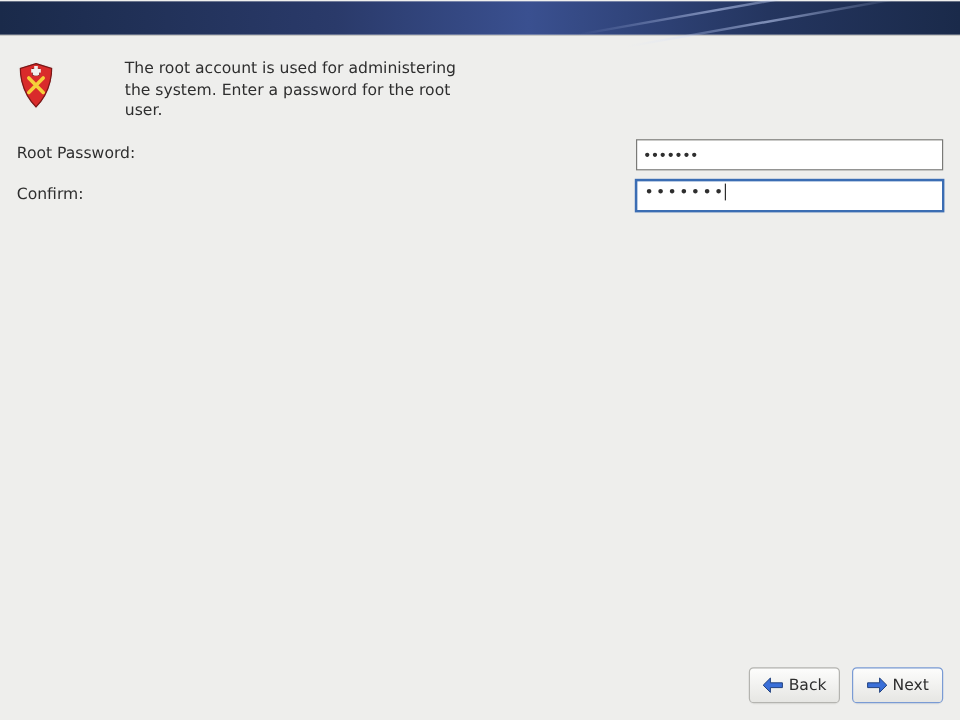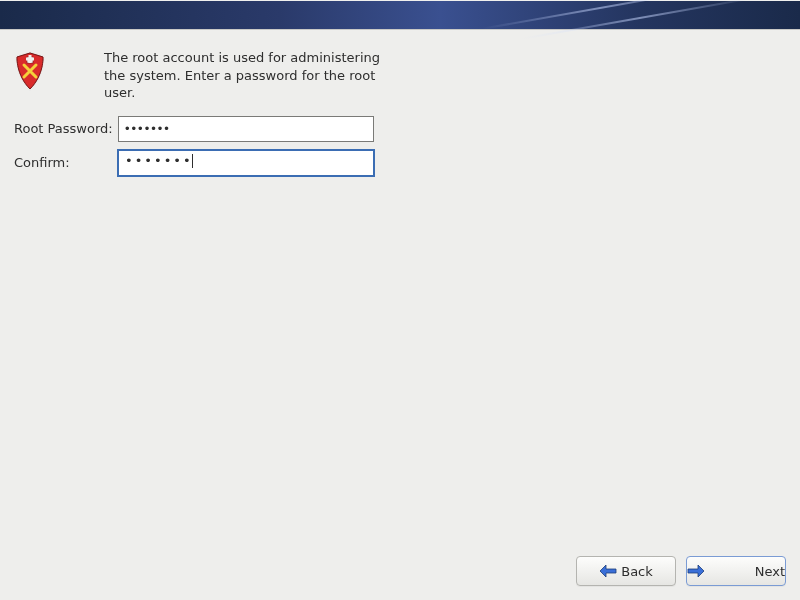--- a/index.html
+++ b/index.html
@@ -49,20 +49,21 @@
     }
     .intro-text {
       max-width: 290px;
       line-height: 1.35;
       margin-left: 48px;
     }
     .form-row {
       display: flex;
       align-items: center;
       margin-bottom: 8px;
+      justify-content: space-between;
     }
     .form-label {
       width: 104px;
       text-align: left;
     }
     .pw-input {
       width: 256px;
       height: 26px;
       border: 1px solid #7a7a77;
       background: #ffffff;
@@ -77,37 +78,36 @@
       border-color: #3b6db3;
     }
     .button-bar {
       position: absolute;
       bottom: 14px;
       right: 14px;
       display: flex;
       gap: 10px;
     }
     .nav-btn {
-      width: 100px;
+      width: 76px;
       height: 30px;
       border: 1px solid #b4b4b0;
       border-radius: 4px;
       background: linear-gradient(to bottom, #fdfdfc 0%, #e6e6e3 100%);
       display: flex;
       align-items: center;
       justify-content: center;
       gap: 4px;
       color: #2e2e2e;
       font-size: 13px;
       cursor: pointer;
       box-shadow: 0 1px 0 rgba(0,0,0,0.04);
     }
     .nav-btn.primary {
       border-color: #7a9bd4;
-      justify-content: space-between;
     }
     .nav-btn .arrow {
       width: 18px;
       height: 14px;
       flex-shrink: 0;
     }
     .cursor-bar {
       display: inline-block;
       width: 1px;
       height: 14px;

